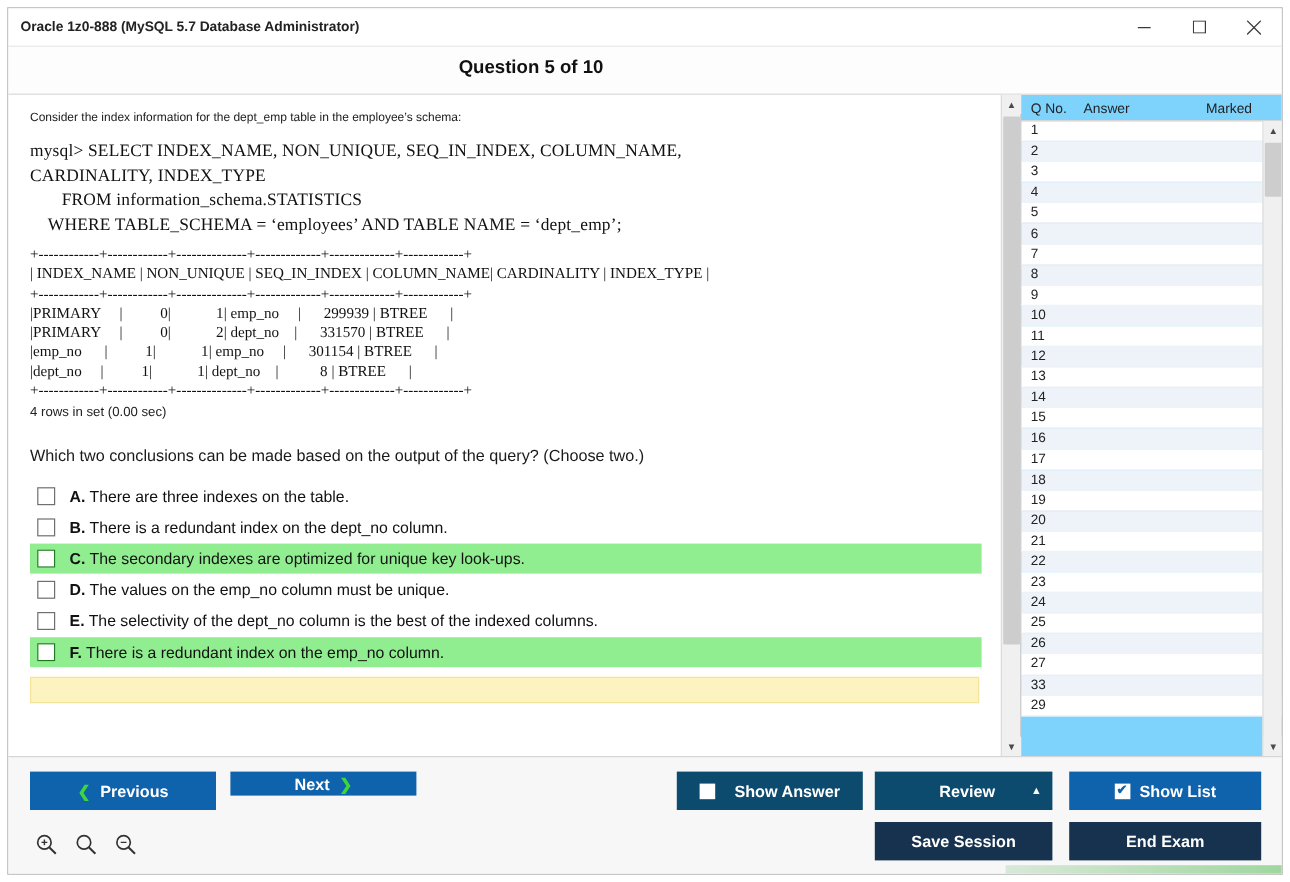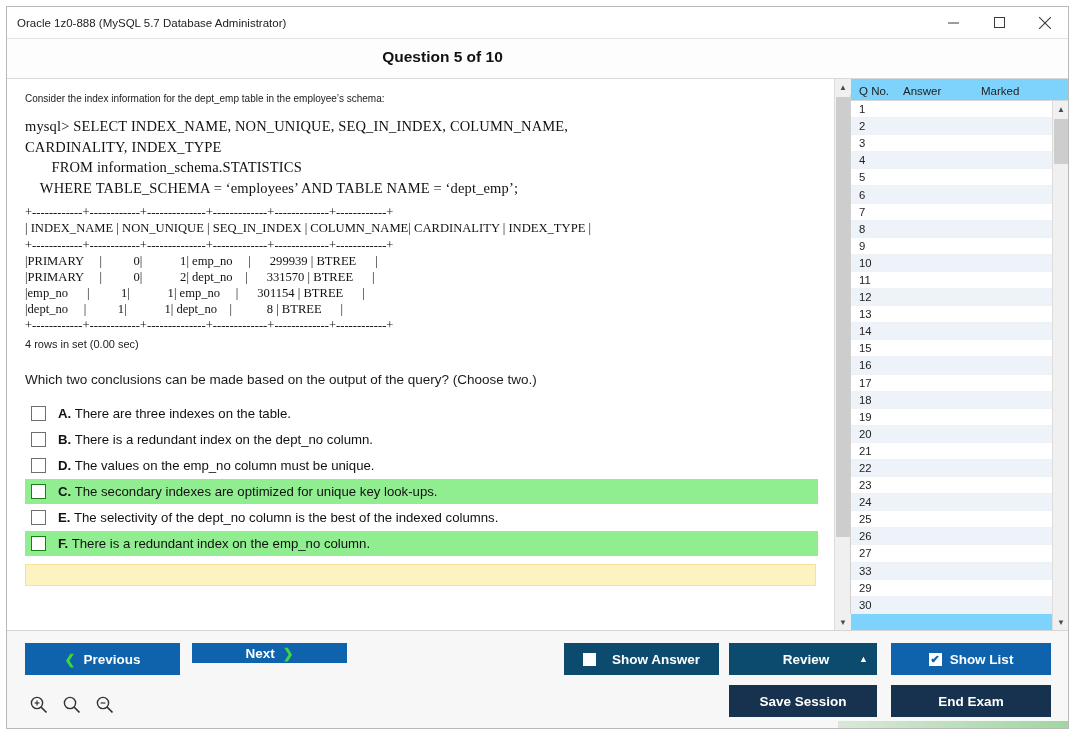--- a/index.html
+++ b/index.html
@@ -31,20 +31,21 @@
     align-items: center;
     background: #ffffff;
     border-bottom: 1px solid #e4e4e4;
     flex: none;
   }
   .titlebar .title {
     font-size: 11.5px;
     color: #222;
     padding-left: 10px;
     white-space: nowrap;
+    font-weight: bold;
   }
   .titlebar .spacer { flex: 1; }
   .winbtn {
     width: 46px; height: 31px;
     display: flex; align-items: center; justify-content: center;
     color: #3a3a3a;
     font-size: 13px;
   }
   .winbtn svg { display:block; }
 
@@ -195,21 +196,21 @@
     display: flex;
     height: 22px;
     align-items: center;
     font-size: 11.5px;
     color: #222;
     border-bottom: 1px solid #d6d6d6;
     padding-top: 2px;
   }
   .listhead .c1 { width: 52px; padding-left: 8px; }
   .listhead .c2 { width: 78px; }
-  .listhead .c3 { flex: 1; }
+  .listhead .c3 { flex: 1; margin-left: 24px; }
   .listrows {
     flex: 1;
     overflow: hidden;
     position: relative;
   }
   .lrow {
     display: flex;
     height: 17.1px;
     align-items: center;
     font-size: 11.3px;
@@ -336,27 +337,27 @@
 
         <div class="options">
           <div class="option">
             <span class="cb"></span>
             <span class="txt"><b>A.</b> <span>There are three indexes on the table.</span></span>
           </div>
           <div class="option">
             <span class="cb"></span>
             <span class="txt"><b>B.</b> <span>There is a redundant index on the dept_no column.</span></span>
           </div>
+          <div class="option hl">
+            <span class="cb"></span>
+            <span class="txt"><b>C.</b> <span>The secondary indexes are optimized for unique key look-ups.</span></span>
+          </div>
           <div class="option">
             <span class="cb"></span>
             <span class="txt"><b>D.</b> <span>The values on the emp_no column must be unique.</span></span>
-          </div>
-          <div class="option hl">
-            <span class="cb"></span>
-            <span class="txt"><b>C.</b> <span>The secondary indexes are optimized for unique key look-ups.</span></span>
           </div>
           <div class="option">
             <span class="cb"></span>
             <span class="txt"><b>E.</b> <span>The selectivity of the dept_no column is the best of the indexed columns.</span></span>
           </div>
           <div class="option hl">
             <span class="cb"></span>
             <span class="txt"><b>F.</b> <span>There is a redundant index on the emp_no column.</span></span>
           </div>
         </div>
@@ -511,25 +512,20 @@
               <div class="a"></div>
               <div class="m"></div>
             </div>
           <div class="lrow">
               <div class="n">33</div>
               <div class="a"></div>
               <div class="m"></div>
             </div>
           <div class="lrow">
               <div class="n">29</div>
-              <div class="a"></div>
-              <div class="m"></div>
-            </div>
-          <div class="lrow">
-              <div class="n">30</div>
               <div class="a"></div>
               <div class="m"></div>
             </div>
           <div class="listscroll">
             <div class="sb-arrow">▲</div>
             <div class="sb-thumb" style="top:18px;height:45px;"></div>
             <div class="sb-arrow" style="position:absolute;bottom:0;">▼</div>
           </div>
         </div>
       </div>

